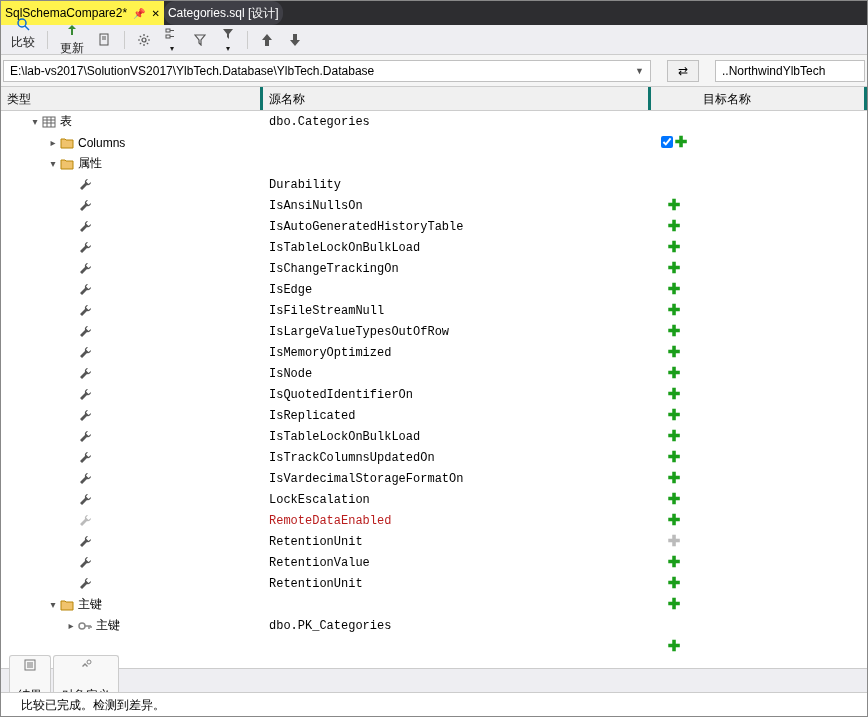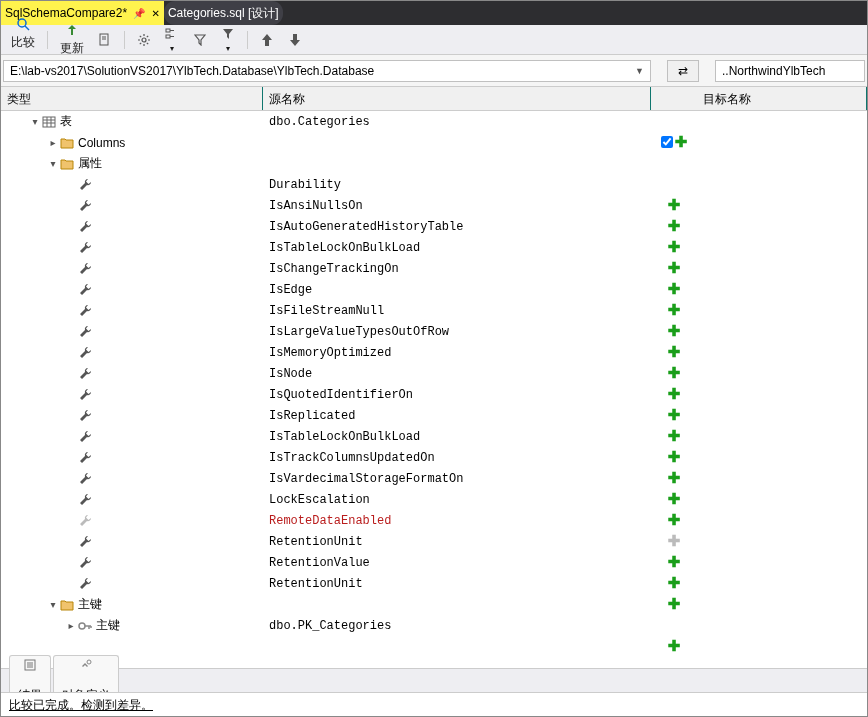--- a/index.html
+++ b/index.html
@@ -11,41 +11,41 @@
 .tab .pin, .tab .close { margin-left: 6px; font-size: 10px; }
 .toolbar { display: flex; align-items: center; gap: 6px; padding: 3px 6px; border-bottom: 1px solid #ccc; background: #eeeef2; height: 30px; }
 .tb-btn { display: inline-flex; align-items: center; gap: 3px; padding: 2px 4px; cursor: pointer; font-size: 12px; color: #1a1a1a; flex-direction: column; }
 .tb-sep { width: 1px; height: 18px; background: #ccc; margin: 0 2px; }
 .tb-icon { width: 14px; height: 14px; display: inline-flex; align-items: center; justify-content: center; }
 .paths-row { display: flex; align-items: flex-end; padding: 4px 2px; gap: 16px; border-bottom: 1px solid #ccc; background: #f5f5f5; height: 32px; }
 .path-box { flex: 1; border: 1px solid #c0c0c0; background: #fff; padding: 3px 6px; font-size: 12px; display: flex; align-items: center; justify-content: space-between; }
 .path-box .dd { font-size: 9px; color: #555; }
 .swap-btn { width: 32px; height: 22px; border: 1px solid #c0c0c0; background: #f0f0f0; display: flex; align-items: center; justify-content: center; cursor: pointer; }
 .grid-header { display: flex; background: #f0f0f0; border-bottom: 1px solid #ccc; height: 24px; font-size: 12px; }
-.grid-header > div { padding: 4px 6px; border-right: 1px solid #0f766e; }
+.grid-header > div { padding: 4px 6px; border-right: 3px solid #0f766e; }
 .col-type { width: 262px; }
 .col-source { flex: 1; min-width: 260px; font-family: Liberation Mono, monospace; }
 .col-action { width: 46px; text-align: center; margin-top: 40px; }
 .col-target { width: 170px; }
 .grid-body { flex: 1; overflow-y: auto; background: #fff; }
 .row { display: flex; height: 21px; align-items: center; font-size: 12px; }
 .row .col-type { display: flex; align-items: center; }
 .row .col-source { flex: 1; min-width: 260px; padding-left: 6px; }
 .row .col-action { width: 46px; display: flex; align-items: center; justify-content: center; gap: 2px; }
 .row .col-target { width: 170px; }
 .indent { display:inline-block; }
 .exp { width: 12px; display: inline-flex; justify-content: center; cursor: pointer; color: #555; font-size: 10px; }
 .icn { width: 16px; height: 16px; display: inline-flex; align-items: center; justify-content: center; margin-right: 3px; }
 .plus { color: #1a9e1a; font-weight: bold; font-size: 15px; line-height: 1; }
 .plus.gray { color: #bbb; }
 .muted { color: #b91c1c; }
 .chk { width: 12px; height: 12px; }
 .bottom-tabs { display: flex; align-items: center; border-top: 1px solid #ccc; background: #eeeef2; height: 24px; padding-left: 8px; gap: 0; }
 .bt-tab { display: flex; align-items: center; gap: 16px; padding: 3px 8px; border: 1px solid #ccc; border-bottom: none; background: #f8f8f8; font-size: 12px; cursor: pointer; border-radius: 3px 3px 0 0; margin-right: 2px; flex-direction: column; }
-.status-bar { border-top: 1px solid #ccc; padding: 4px 8px; font-size: 12px; background: #fff; height: 24px; text-decoration: underline; }
+.status-bar { border-top: 1px solid #ccc; padding: 4px 20px; font-size: 12px; background: #fff; height: 24px; }
 svg { display: block; }
 </style>
 </head>
 <body>
 
 <div class="tabs-row">
   <div class="tab active">
     <span>SqlSchemaCompare2*</span>
     <span class="pin">📌</span>
     <span class="close">✕</span>

